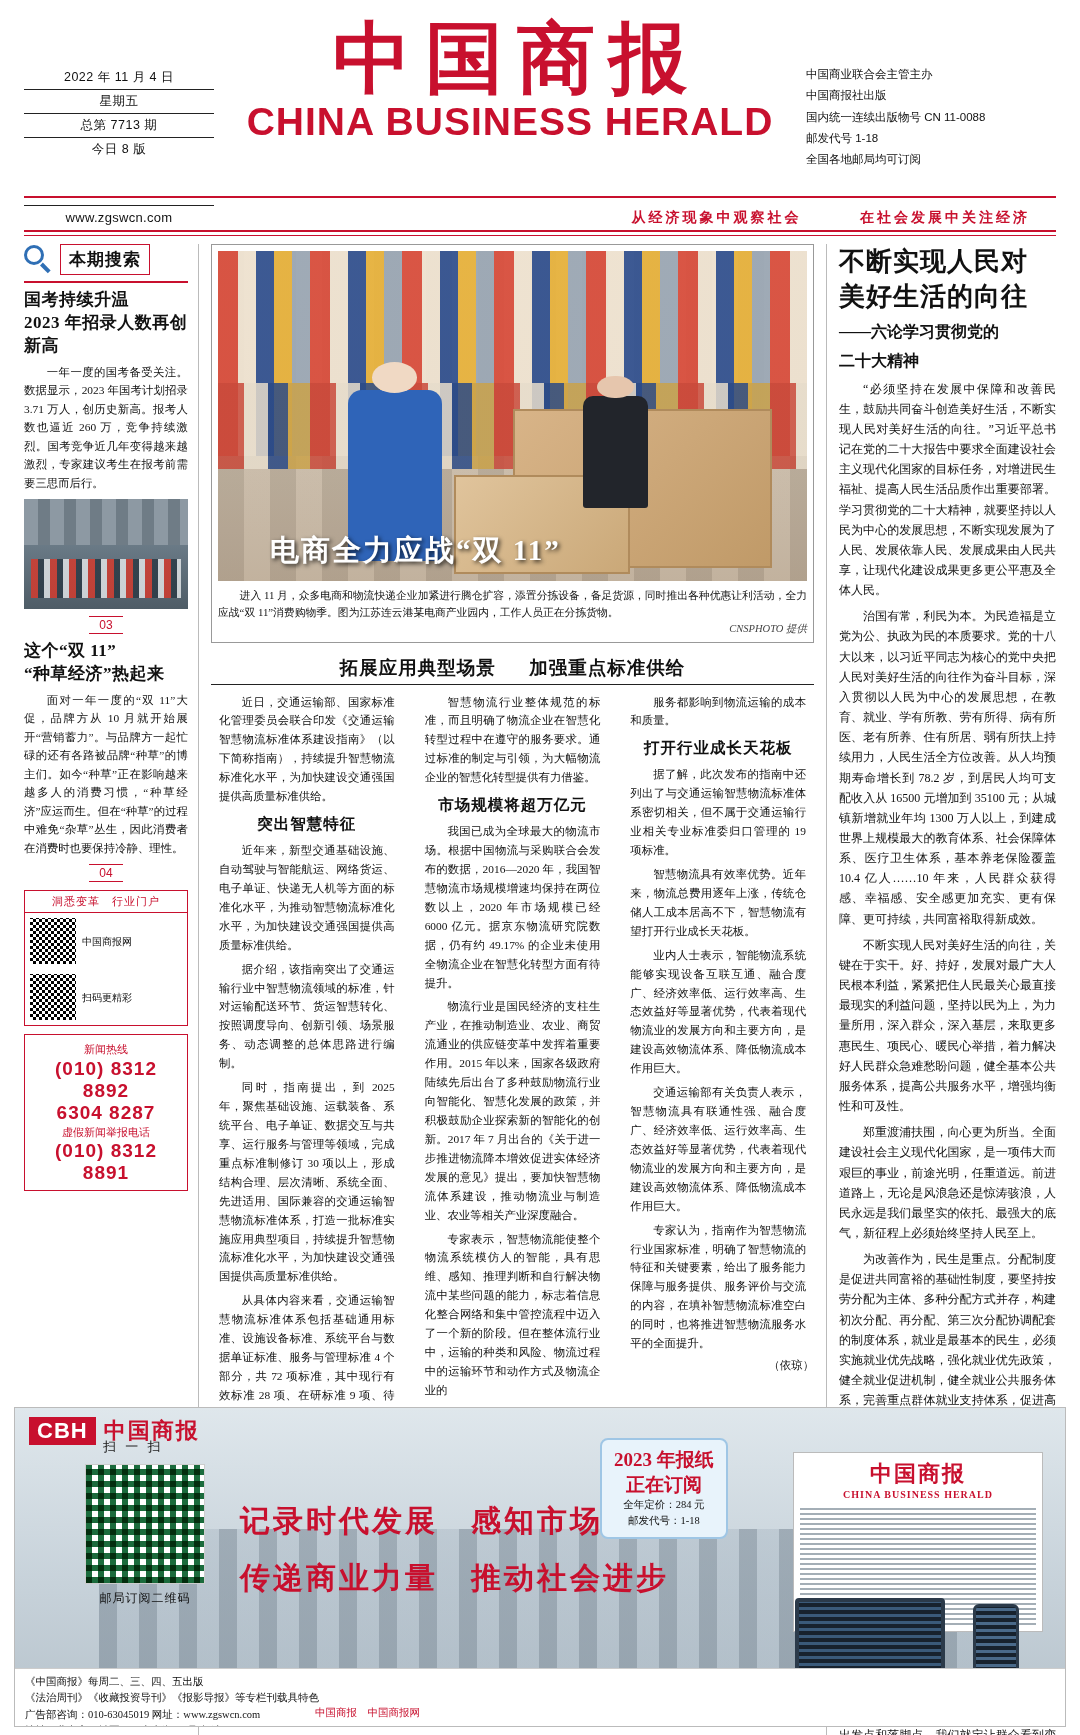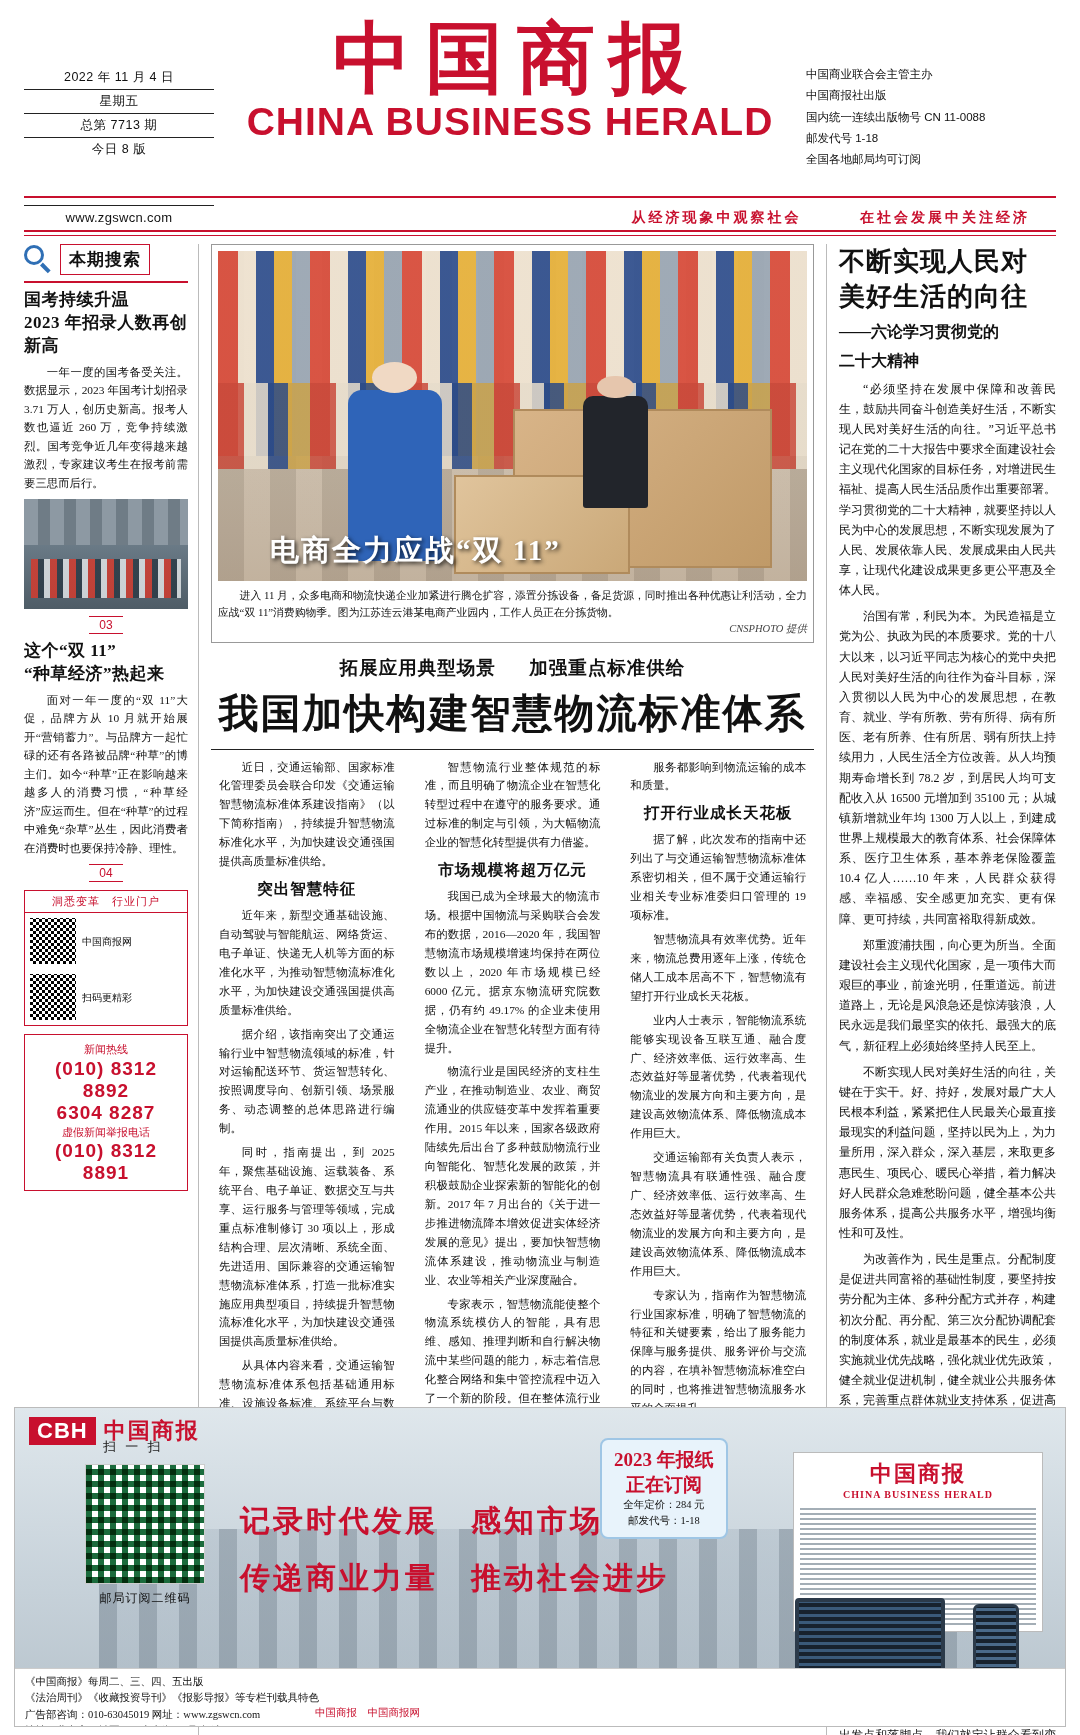--- a/index.html
+++ b/index.html
@@ -257,21 +257,20 @@
           <span class="photo-caption-in">电商全力应战“双 11”</span>
         </div>
         <div class="cap-text">进入 11 月，众多电商和物流快递企业加紧进行腾仓扩容，添置分拣设备，备足货源，同时推出各种优惠让利活动，全力应战“双 11”消费购物季。图为江苏连云港某电商产业园内，工作人员正在分拣货物。</div>
         <div class="cap-credit">CNSPHOTO 提供</div>
       </div>
 
       <div class="shoulder">
         <span>拓展应用典型场景</span>
         <span>加强重点标准供给</span>
       </div>
-      <div class="headline">我国加快构建智慧物流标准体系</div>
       <div class="hr-blk2"></div>
 
       <div class="cols3">
         <div class="c3">
           <p>近日，交通运输部、国家标准化管理委员会联合印发《交通运输智慧物流标准体系建设指南》（以下简称指南），持续提升智慧物流标准化水平，为加快建设交通强国提供高质量标准供给。</p>
           <div class="sub-h">突出智慧特征</div>
           <p>近年来，新型交通基础设施、自动驾驶与智能航运、网络货运、电子单证、快递无人机等方面的标准化水平，为推动智慧物流标准化水平，为加快建设交通强国提供高质量标准供给。</p>
           <p>据介绍，该指南突出了交通运输行业中智慧物流领域的标准，针对运输配送环节、货运智慧转化、按照调度导向、创新引领、场景服务、动态调整的总体思路进行编制。</p>
           <p>同时，指南提出，到 2025 年，聚焦基础设施、运载装备、系统平台、电子单证、数据交互与共享、运行服务与管理等领域，完成重点标准制修订 30 项以上，形成结构合理、层次清晰、系统全面、先进适用、国际兼容的交通运输智慧物流标准体系，打造一批标准实施应用典型项目，持续提升智慧物流标准化水平，为加快建设交通强国提供高质量标准供给。</p>
           <p>从具体内容来看，交通运输智慧物流标准体系包括基础通用标准、设施设备标准、系统平台与数据单证标准、服务与管理标准 4 个部分，共 72 项标准，其中现行有效标准 28 项、在研标准 9 项、待制定标准 35 项。</p>
@@ -297,22 +296,22 @@
       </div>
     </div>
 
     <div class="col-right">
       <div class="r-title">不断实现人民对</div>
       <div class="r-title">美好生活的向往</div>
       <div class="r-sub">——六论学习贯彻党的</div>
       <div class="r-sub">二十大精神</div>
       <p class="r-body">“必须坚持在发展中保障和改善民生，鼓励共同奋斗创造美好生活，不断实现人民对美好生活的向往。”习近平总书记在党的二十大报告中要求全面建设社会主义现代化国家的目标任务，对增进民生福祉、提高人民生活品质作出重要部署。学习贯彻党的二十大精神，就要坚持以人民为中心的发展思想，不断实现发展为了人民、发展依靠人民、发展成果由人民共享，让现代化建设成果更多更公平惠及全体人民。</p>
       <p class="r-body">治国有常，利民为本。为民造福是立党为公、执政为民的本质要求。党的十八大以来，以习近平同志为核心的党中央把人民对美好生活的向往作为奋斗目标，深入贯彻以人民为中心的发展思想，在教育、就业、学有所教、劳有所得、病有所医、老有所养、住有所居、弱有所扶上持续用力，人民生活全方位改善。从人均预期寿命增长到 78.2 岁，到居民人均可支配收入从 16500 元增加到 35100 元；从城镇新增就业年均 1300 万人以上，到建成世界上规模最大的教育体系、社会保障体系、医疗卫生体系，基本养老保险覆盖 10.4 亿人……10 年来，人民群众获得感、幸福感、安全感更加充实、更有保障、更可持续，共同富裕取得新成效。</p>
+      <p class="r-body">不断实现人民对美好生活的向往，关键在于实干。好、持好，发展对最广大人民根本利益，紧紧把住人民最关心最直接最现实的利益问题，坚持以民为上，为力量所用，深入群众，深入基层，来取更多惠民生、项民心、暖民心举措，着力解决好人民群众急难愁盼问题，健全基本公共服务体系，提高公共服务水平，增强均衡性和可及性。</p>
       <p class="r-body">郑重渡浦扶围，向心更为所当。全面建设社会主义现代化国家，是一项伟大而艰巨的事业，前途光明，任重道远。前进道路上，无论是风浪急还是惊涛骇浪，人民永远是我们最坚实的依托、最强大的底气，新征程上必须始终坚持人民至上。</p>
-      <p class="r-body">不断实现人民对美好生活的向往，关键在于实干。好、持好，发展对最广大人民根本利益，紧紧把住人民最关心最直接最现实的利益问题，坚持以民为上，为力量所用，深入群众，深入基层，来取更多惠民生、项民心、暖民心举措，着力解决好人民群众急难愁盼问题，健全基本公共服务体系，提高公共服务水平，增强均衡性和可及性。</p>
       <p class="r-body">为改善作为，民生是重点。分配制度是促进共同富裕的基础性制度，要坚持按劳分配为主体、多种分配方式并存，构建初次分配、再分配、第三次分配协调配套的制度体系，就业是最基本的民生，必须实施就业优先战略，强化就业优先政策，健全就业促进机制，健全就业公共服务体系，完善重点群体就业支持体系，促进高质量充分就业。完善基本养老保险全国统筹制度。</p>
       <p class="r-body">要健全社会保障体系，健全覆盖全民、统筹城乡、公平统一、安全规范、可持续的多层次社会保障体系。人民健康是民族昌盛和国家强盛的重要标志。完善人民健康促进政策，把以人民为中心的发展思想落实到各项工作中，一件事接着一件办，我们就定让群众看到变化、得到实惠。</p>
       <p class="r-body">江山就是人民，人民就是江山。一路走来，我们党紧紧依靠人民交出了一份又一份载入史册的答卷。向未来，只有依靠人民才能创造新的伟大奇迹。紧紧把实现人民对美好生活的向往作为现代化建设的出发点和落脚点，我们就定让群众看到变化、得到实惠，促进全体人民共同富裕，让人民生活得更加幸福美好。</p>
       <div class="r-credit">（据新华社）</div>
     </div>
   </div>
 
   <div class="ad">
     <span class="ad-sky"></span>
     <span class="ad-city"></span>

